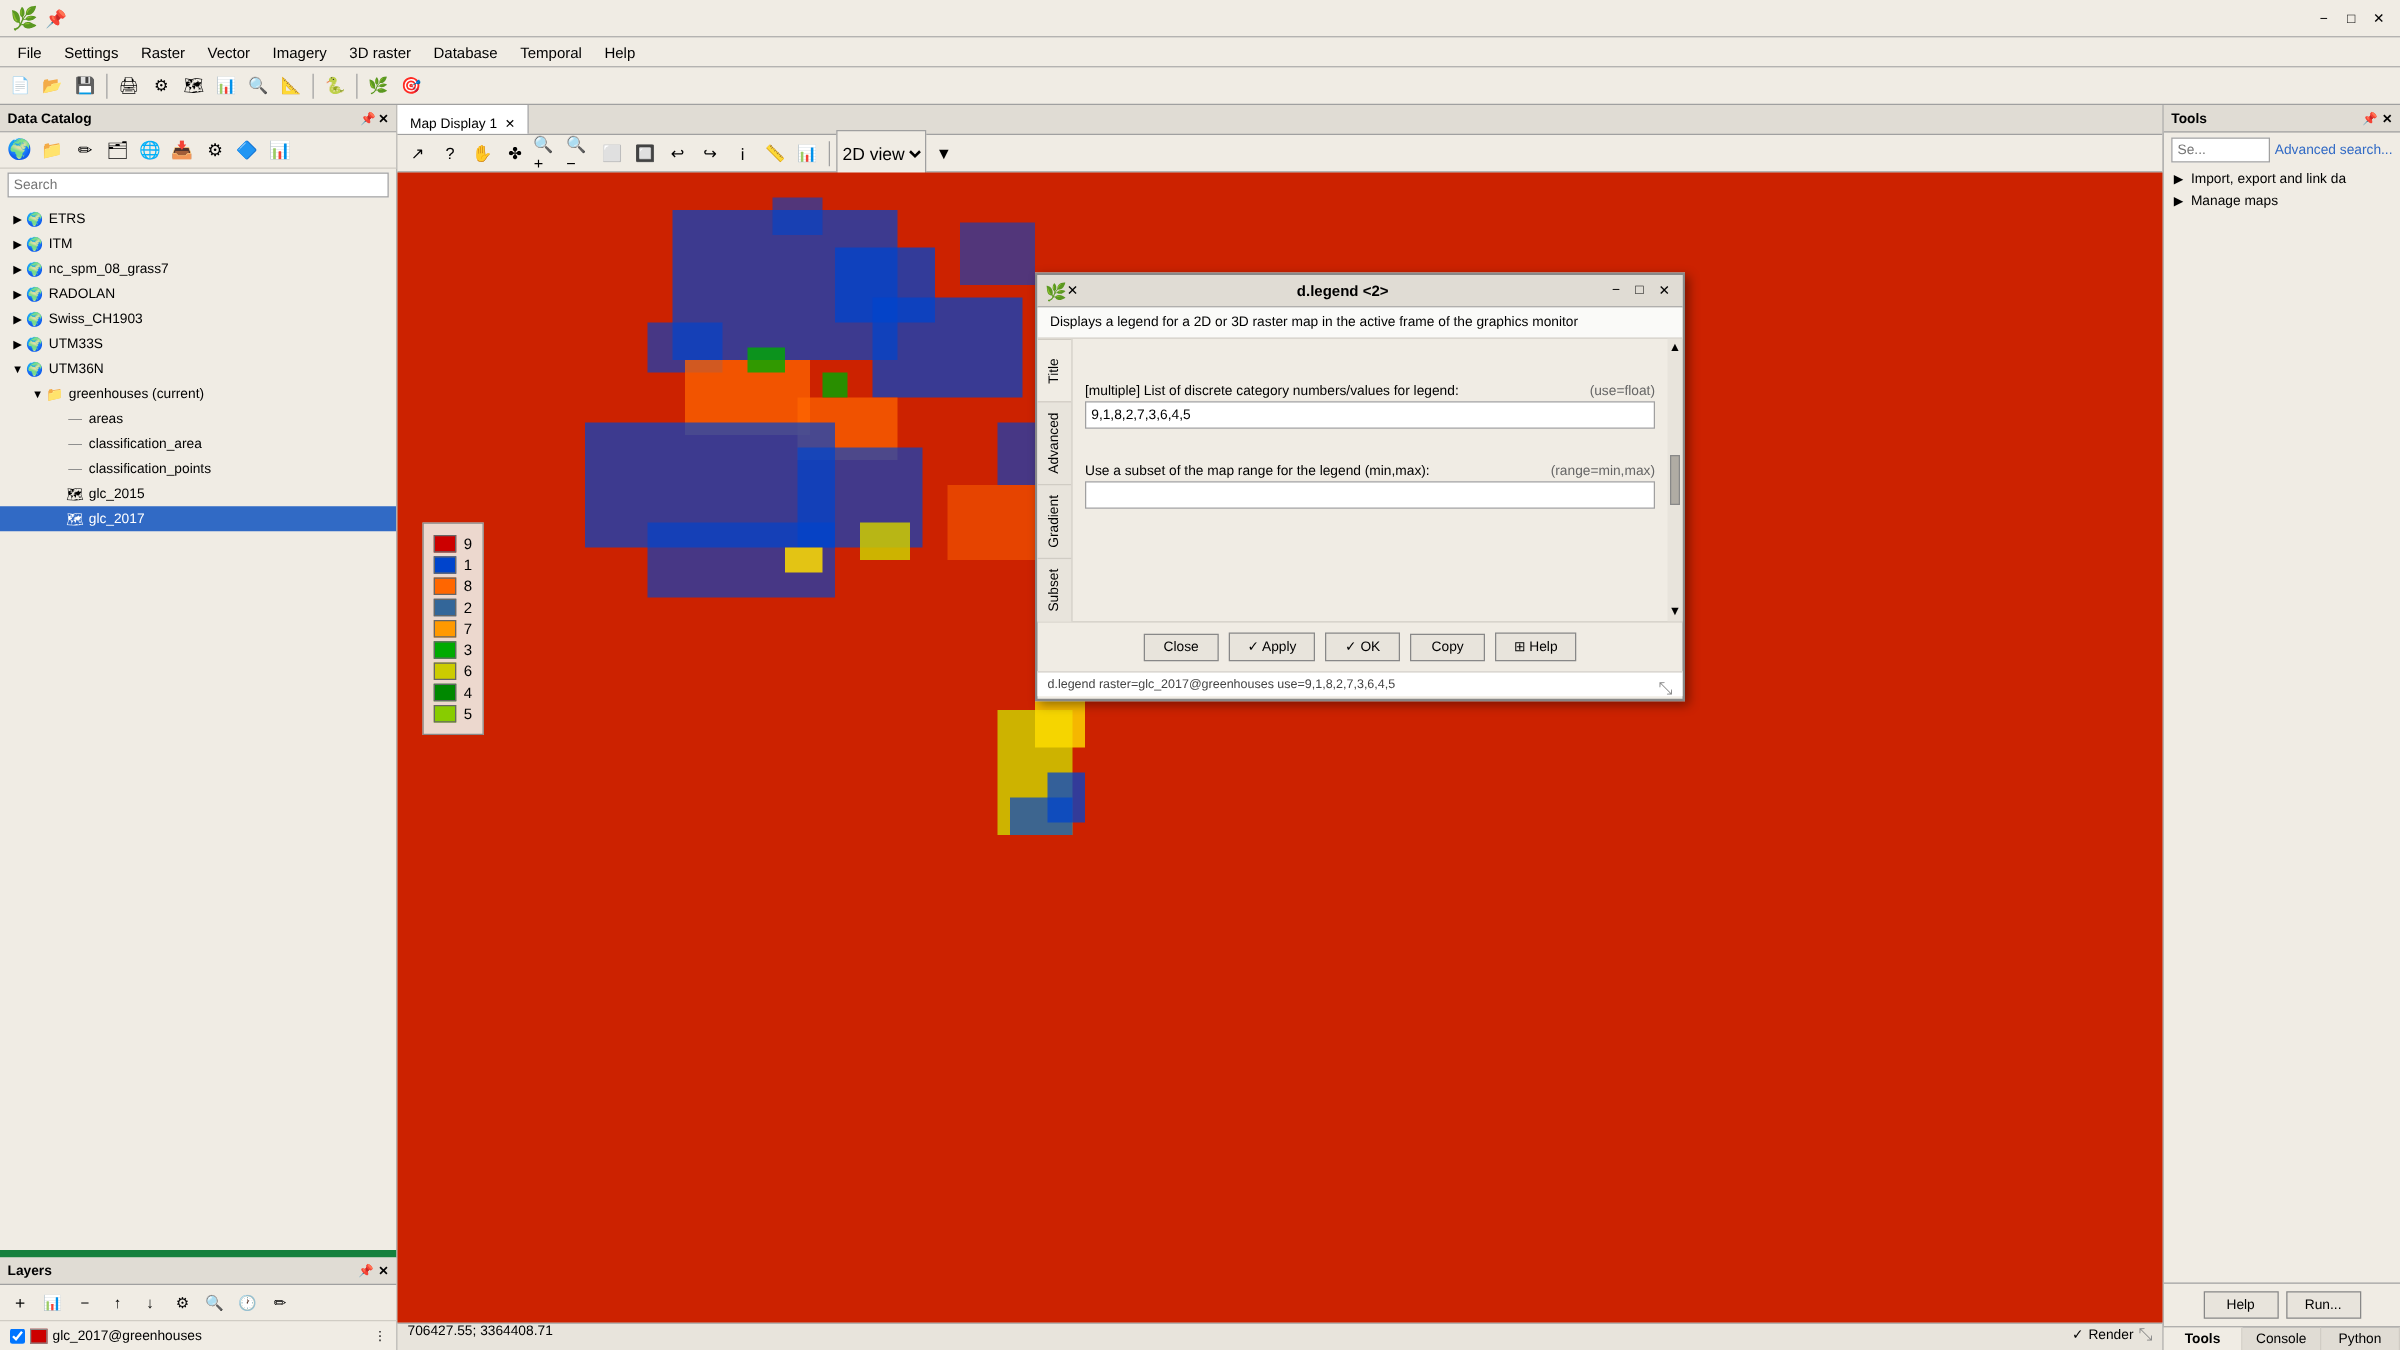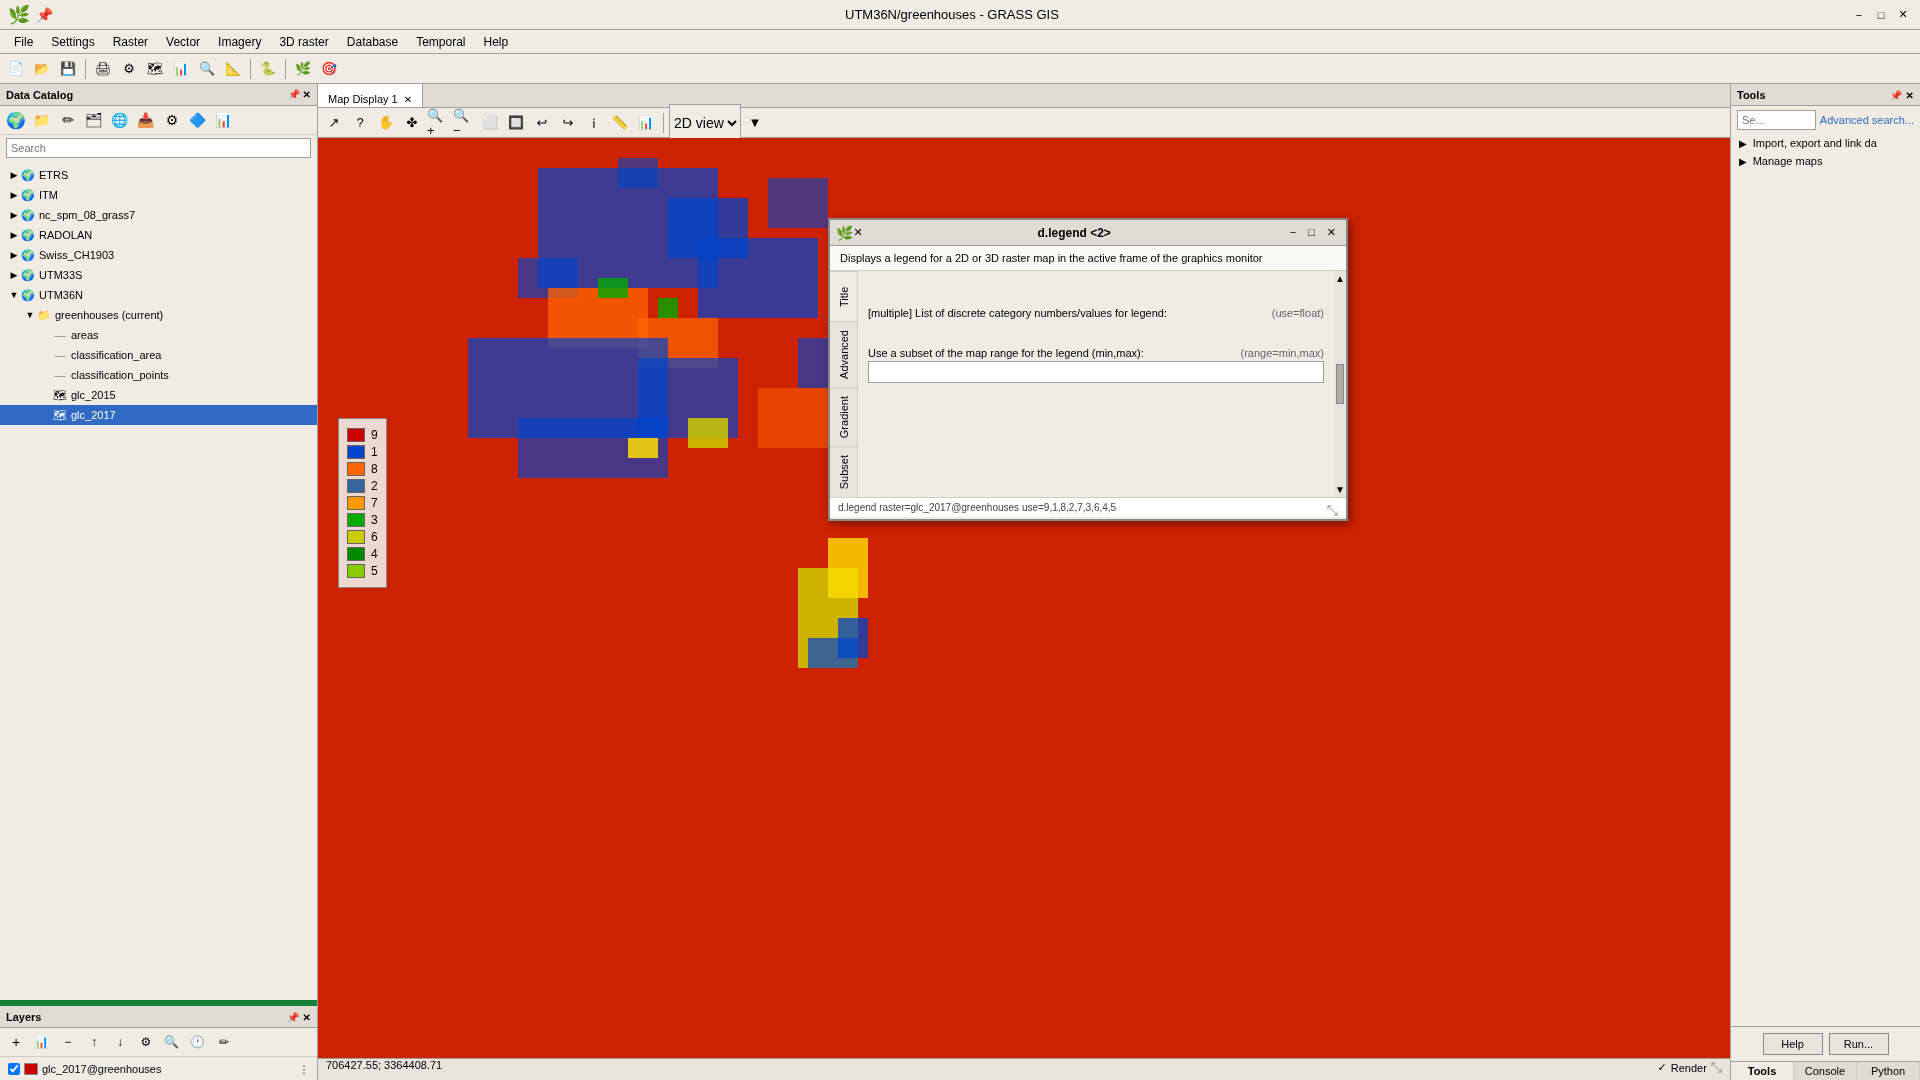--- a/index.html
+++ b/index.html
@@ -151,21 +151,20 @@
     .scroll-thumb { width: 8px; height: 40px; background: #b0aca4; border: 1px solid #888; }
   </style>
 </head>
 <body>
 
 <div id="title-bar">
   <div class="left-icons">
     <span style="font-size:18px;">🌿</span>
     <span style="font-size:14px;">📌</span>
   </div>
-  <div class="title">UTM36N/greenhouses - GRASS GIS</div>
   <div class="win-controls">
     <div class="win-btn">−</div>
     <div class="win-btn">□</div>
     <div class="win-btn">✕</div>
   </div>
 </div>
 
 <div id="menu-bar">
   <span class="menu-item">File</span>
   <span class="menu-item">Settings</span>
@@ -465,35 +464,43 @@
             <div class="dlegend-vtab">Advanced</div>
             <div class="dlegend-vtab">Gradient</div>
             <div class="dlegend-vtab">Subset</div>
           </div>
           <div id="dlegend-form">
             <div class="form-row">
               <label>
                 <span>[multiple] List of discrete category numbers/values for legend:</span>
                 <span style="float:right;color:#666;">(use=float)</span>
               </label>
+              <input type="text" style="width: 100%; border: 1px solid rgb(160, 160, 160); padding: 2px 4px; font-size: 11px; height: 22px; background: white;" value="9,1,8,2,7,3,6,4,5">
             </div>
             <div class="form-row">
               <label>
                 <span>Use a subset of the map range for the legend (min,max):</span>
                 <span style="float:right;color:#666;">(range=min,max)</span>
               </label>
               <input type="text" style="width: 100%; border: 1px solid rgb(160, 160, 160); padding: 2px 4px; font-size: 11px; height: 22px; background: white;" value="">
             </div>
           </div>
           <div id="dlegend-scroll">
             <span class="scroll-arrow">▲</span>
             <div class="scroll-thumb"></div>
             <span class="scroll-arrow">▼</span>
           </div>
         </div>
+        <div id="dlegend-buttons">
+          <button class="dlg-btn">Close</button>
+          <button class="dlg-btn">✓ Apply</button>
+          <button class="dlg-btn">✓ OK</button>
+          <button class="dlg-btn">Copy</button>
+          <button class="dlg-btn">⊞ Help</button>
+        </div>
         <div id="dlegend-footer">
           <span>d.legend raster=glc_2017@greenhouses use=9,1,8,2,7,3,6,4,5</span>
           <span style="float:right;font-size:14px;color:#888;">⤡</span>
         </div>
       </div>
     </div>
 
     <div id="status-bar">
       <span>706427.55; 3364408.71</span>
       <div id="render-bar">

